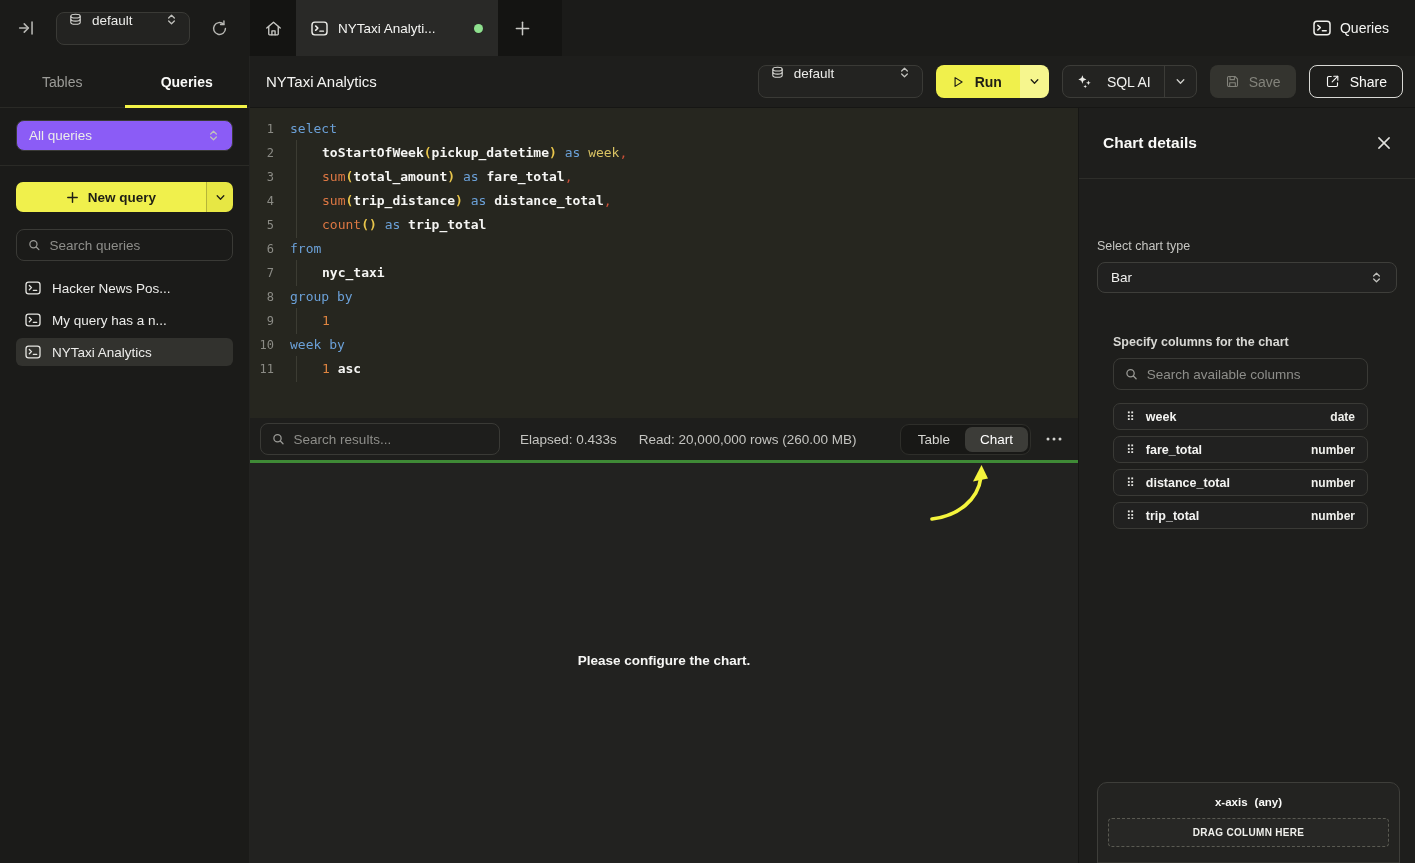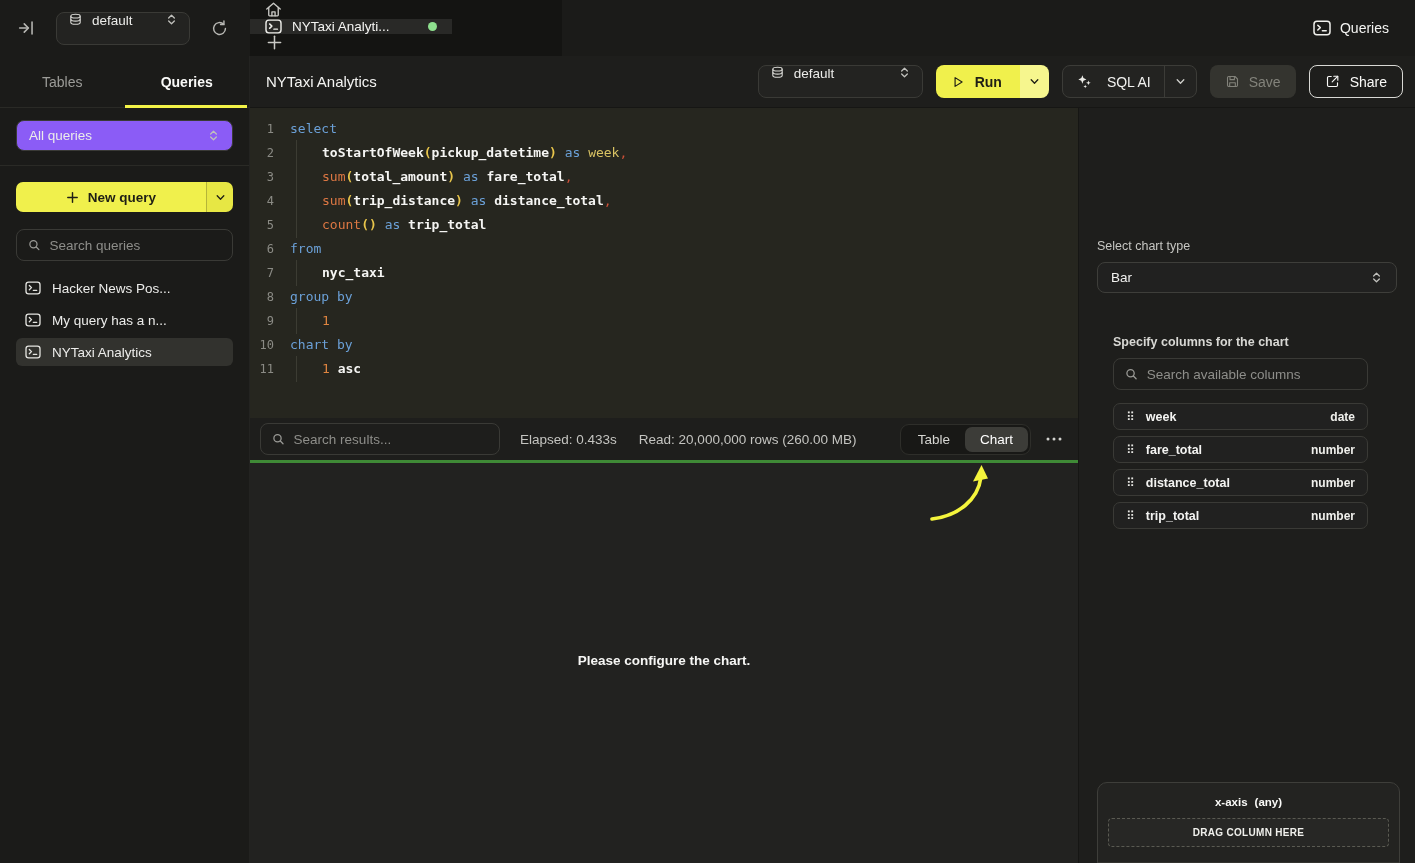--- a/index.html
+++ b/index.html
@@ -9,21 +9,21 @@
 
   svg { display:block; }
 
   
   .topbar { position:absolute; left:0; top:0; width:1415px; height:56px; background:#1b1b19; }
   .topbar-left { position:absolute; left:14px; top:0; height:56px; display:flex; align-items:center; gap:16px; }
   .icon-btn { display:flex; align-items:center; justify-content:center; width:26px; height:26px; color:#b8b8b4; cursor:pointer; }
   .db-select { display:flex; gap:9px; background:#232321; border:1px solid #3a3a36;
                border-radius:8px; height:33px; padding:0 11px; width:134px; color:#ececea; font-size:13.5px; cursor:pointer; }
   .db-select .updown { margin-left:auto; }
-  .tab-strip { position:absolute; left:250px; top:0; height:56px; width:312px; background:#141412; display:flex; align-items:stretch;flex-direction:column; }
+  .tab-strip { position:absolute; left:250px; top:0; height:56px; width:312px; background:#141412; display:flex; align-items:stretch; }
   .home-tab { width:46px; display:flex; align-items:center; justify-content:center; color:#c9c9c5; cursor:pointer; }
   .editor-tab { width:202px; background:#292927; display:flex; align-items:center; gap:10px; padding:0 15px; cursor:pointer; }
   .editor-tab .tab-title { font-size:13.5px; color:#f4f4f2; white-space:nowrap; }
   .tab-dot { width:9px; height:9px; border-radius:50%; background:#8ee08e; margin-left:auto; flex:none; }
   .new-tab { width:48px; display:flex; align-items:center; justify-content:center; color:#c9c9c5; cursor:pointer; }
   .queries-link { position:absolute; right:26px; top:0; height:56px; display:flex; align-items:center; gap:9px;
                   font-size:14px; color:#f4f4f2; cursor:pointer; }
 
   
   .sidebar { position:absolute; left:0; top:56px; width:250px; bottom:0; background:#1b1b19; border-right:1px solid #232321; }
@@ -345,21 +345,21 @@
   <div class="editor" id="editor">
       <div class="code-line"><span class="ln">1</span><span class="line-content"><span class="tok-kw">select</span></span></div>
       <div class="code-line"><span class="ln">2</span><span class="line-content ind"><span class="tok-id">toStartOfWeek</span><span class="tok-paren">(</span><span class="tok-id">pickup_datetime</span><span class="tok-paren">)</span><span class="tok-plain"> </span><span class="tok-kw">as</span><span class="tok-plain"> </span><span class="tok-kwy">week</span><span class="tok-comma">,</span></span></div>
       <div class="code-line"><span class="ln">3</span><span class="line-content ind"><span class="tok-fn">sum</span><span class="tok-paren">(</span><span class="tok-id">total_amount</span><span class="tok-paren">)</span><span class="tok-plain"> </span><span class="tok-kw">as</span><span class="tok-plain"> </span><span class="tok-id">fare_total</span><span class="tok-comma">,</span></span></div>
       <div class="code-line"><span class="ln">4</span><span class="line-content ind"><span class="tok-fn">sum</span><span class="tok-paren">(</span><span class="tok-id">trip_distance</span><span class="tok-paren">)</span><span class="tok-plain"> </span><span class="tok-kw">as</span><span class="tok-plain"> </span><span class="tok-id">distance_total</span><span class="tok-comma">,</span></span></div>
       <div class="code-line"><span class="ln">5</span><span class="line-content ind"><span class="tok-fn">count</span><span class="tok-paren">()</span><span class="tok-plain"> </span><span class="tok-kw">as</span><span class="tok-plain"> </span><span class="tok-id">trip_total</span></span></div>
       <div class="code-line"><span class="ln">6</span><span class="line-content"><span class="tok-kw">from</span></span></div>
       <div class="code-line"><span class="ln">7</span><span class="line-content ind"><span class="tok-id">nyc_taxi</span></span></div>
       <div class="code-line"><span class="ln">8</span><span class="line-content"><span class="tok-kw">group by</span></span></div>
       <div class="code-line"><span class="ln">9</span><span class="line-content ind"><span class="tok-num">1</span></span></div>
-      <div class="code-line"><span class="ln">10</span><span class="line-content"><span class="tok-kw">chart by</span></span></div>
+      <div class="code-line"><span class="ln">10</span><span class="line-content"><span class="tok-kw">week by</span></span></div>
       <div class="code-line"><span class="ln">11</span><span class="line-content ind"><span class="tok-num">1</span><span class="tok-plain"> </span><span class="tok-id">asc</span></span></div>
     </div>
 
   <div class="results-bar">
     <div class="search-box results-search">
       <svg width="14" height="14" viewBox="0 0 16 16" fill="none" stroke="#9a9a96" stroke-width="1.6" stroke-linecap="round">
           <circle cx="7" cy="7" r="4.6"></circle>
           <path d="M10.6 10.6 14 14"></path>
         </svg>
       <input type="text" placeholder="Search results..." style="">
@@ -382,20 +382,29 @@
 
   <div class="chart-area">
     <div class="chart-msg">Please configure the chart.</div>
     <svg class="curved-arrow" width="70" height="62" viewBox="0 0 70 62" fill="none">
       <path d="M6 56 C 32 53, 52 37, 55 14" stroke="#f4f43c" stroke-width="3.6" stroke-linecap="round"></path>
       <path d="M55.5 2 L47 18.5 L62 15.5 Z" fill="#f4f43c"></path>
     </svg>
   </div>
 
   <div class="right-panel">
+    <div class="panel-header">
+      <span class="panel-title">Chart details</span>
+      <span class="panel-close">
+        <svg width="14" height="14" viewBox="0 0 15 15" fill="none" stroke="currentColor" stroke-width="1.6" stroke-linecap="round">
+            <path d="M2 2 13 13"></path>
+            <path d="M13 2 2 13"></path>
+          </svg>
+      </span>
+    </div>
     <div class="panel-body">
       <div class="field-label">Select chart type</div>
       <div class="bar-select">
         <span>Bar</span>
         <svg class="updown" width="13" height="13" viewBox="0 0 16 16" fill="none" stroke="#c0c0bc" stroke-width="1.6" stroke-linecap="round" stroke-linejoin="round">
             <path d="M4.5 6.2 8 2.7l3.5 3.5"></path>
             <path d="M4.5 9.8 8 13.3l3.5-3.5"></path>
           </svg>
       </div>
 

